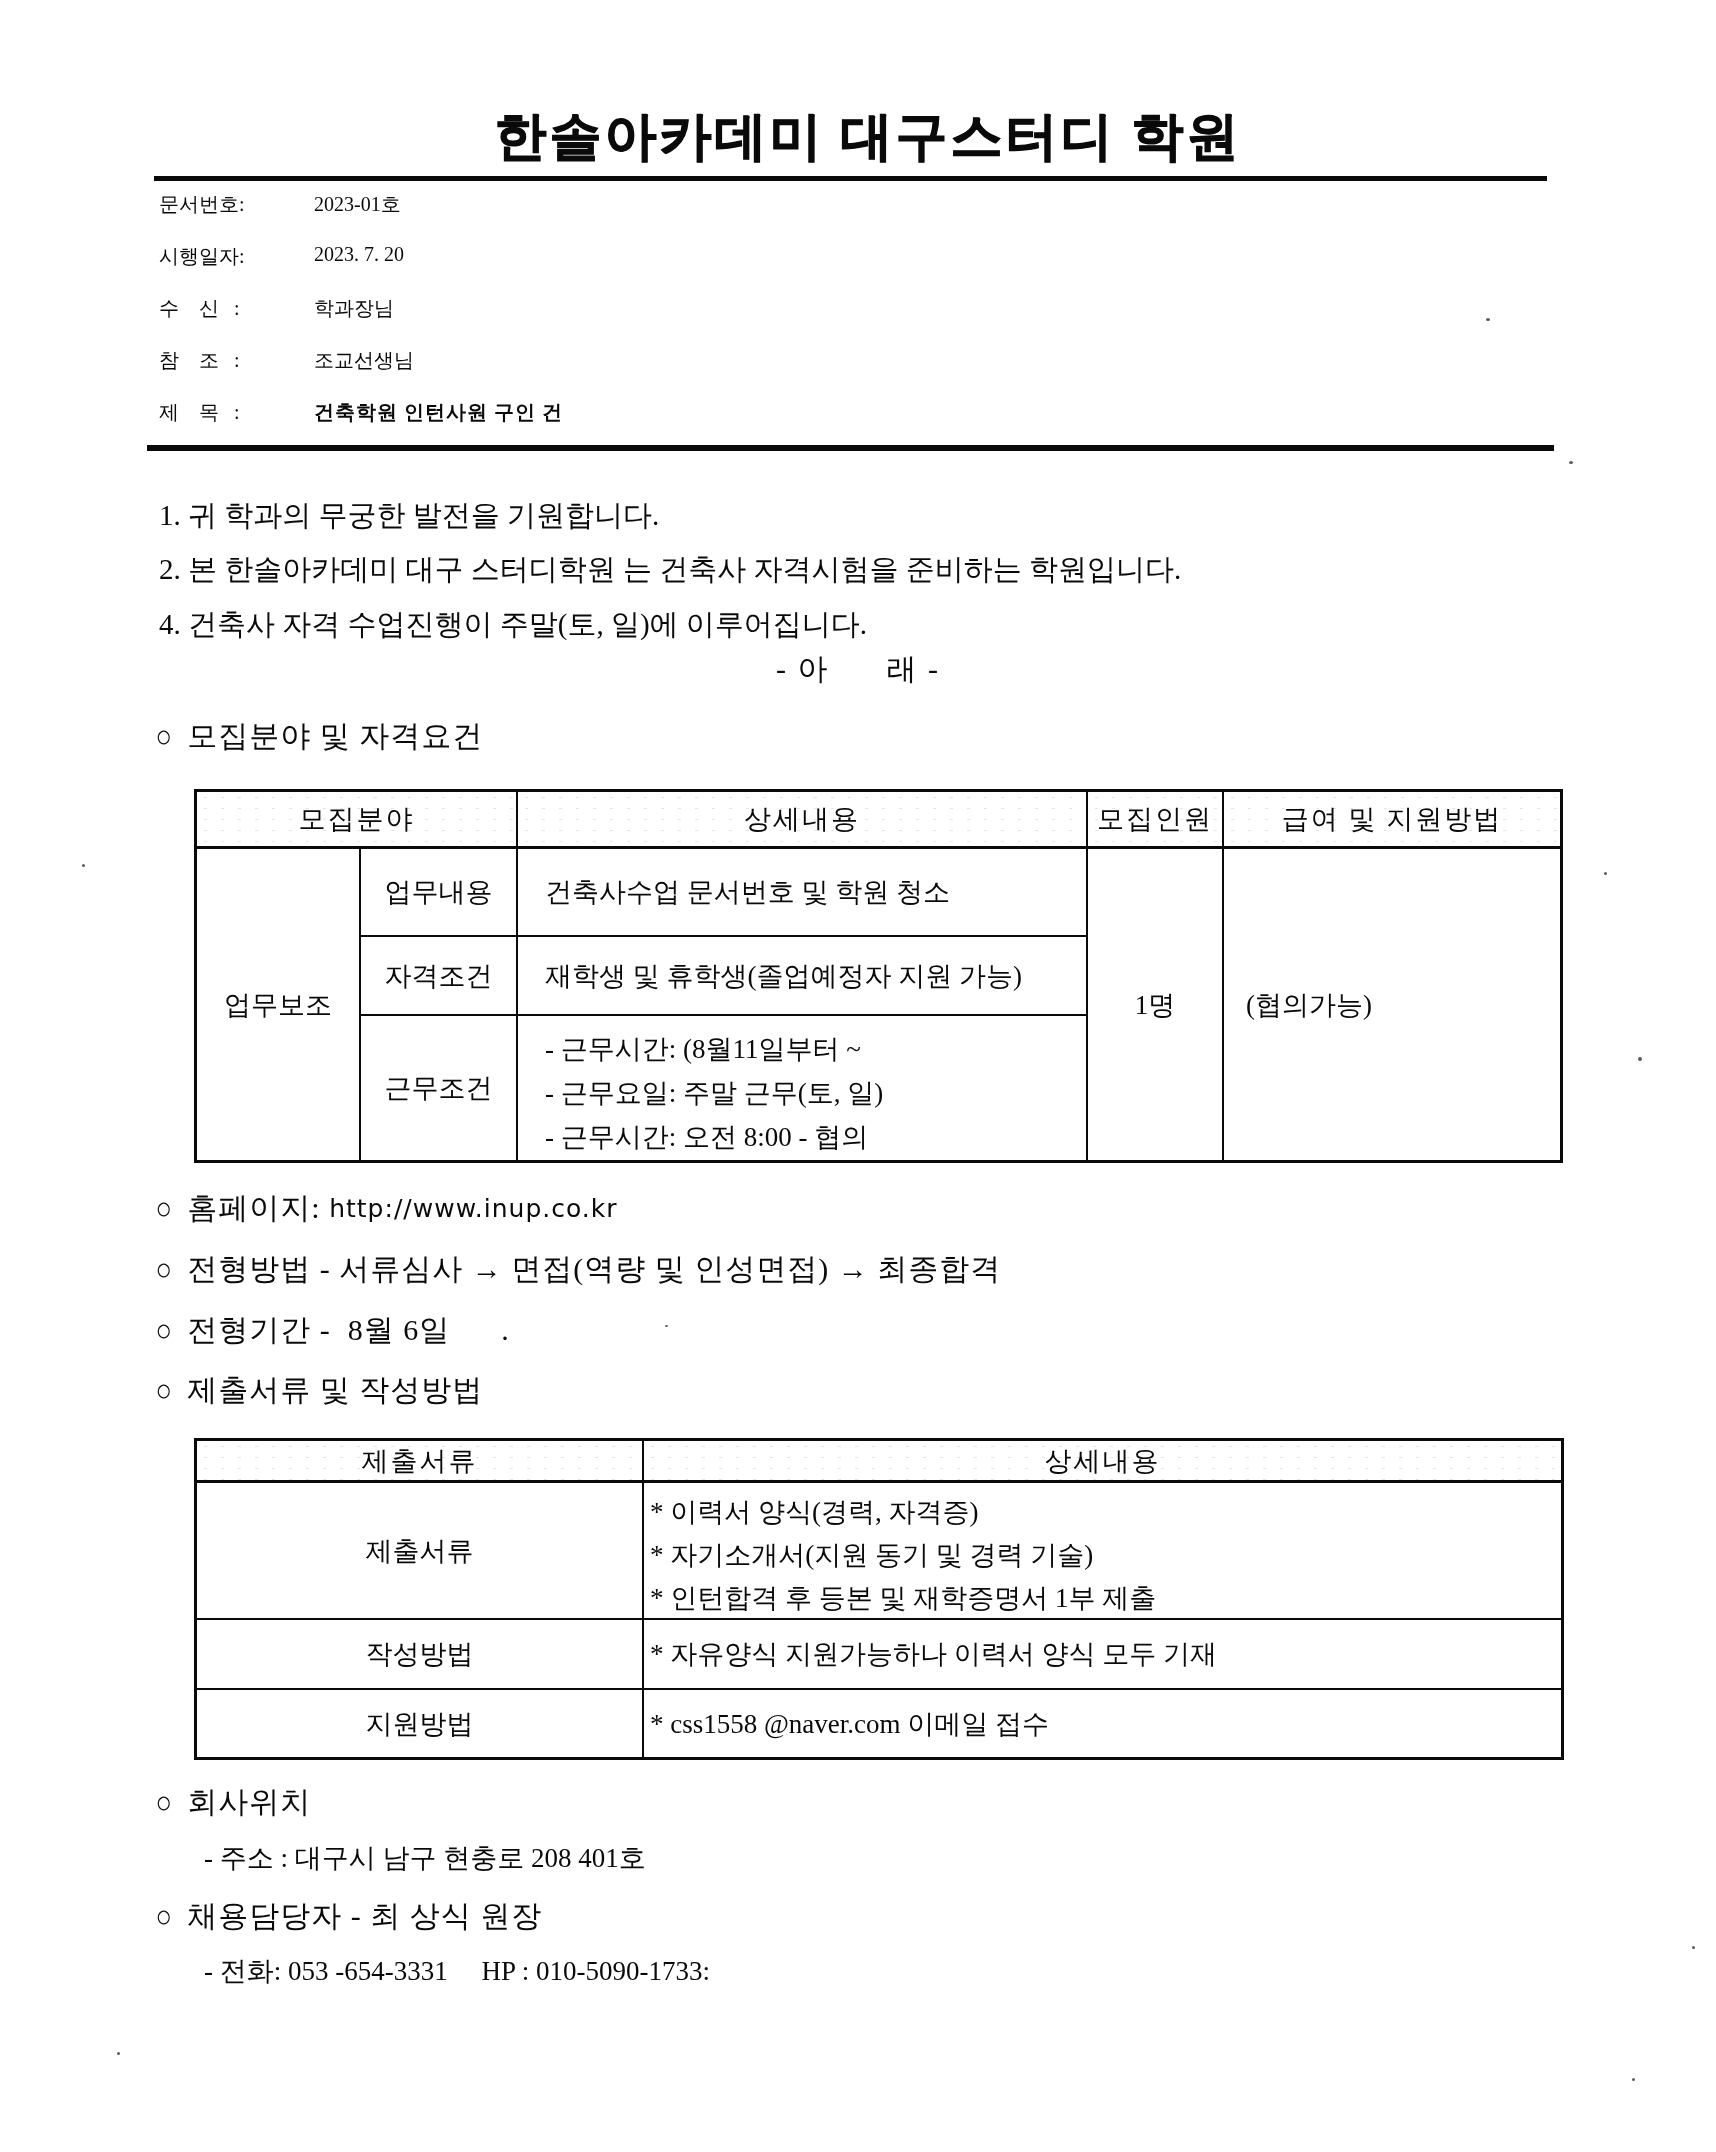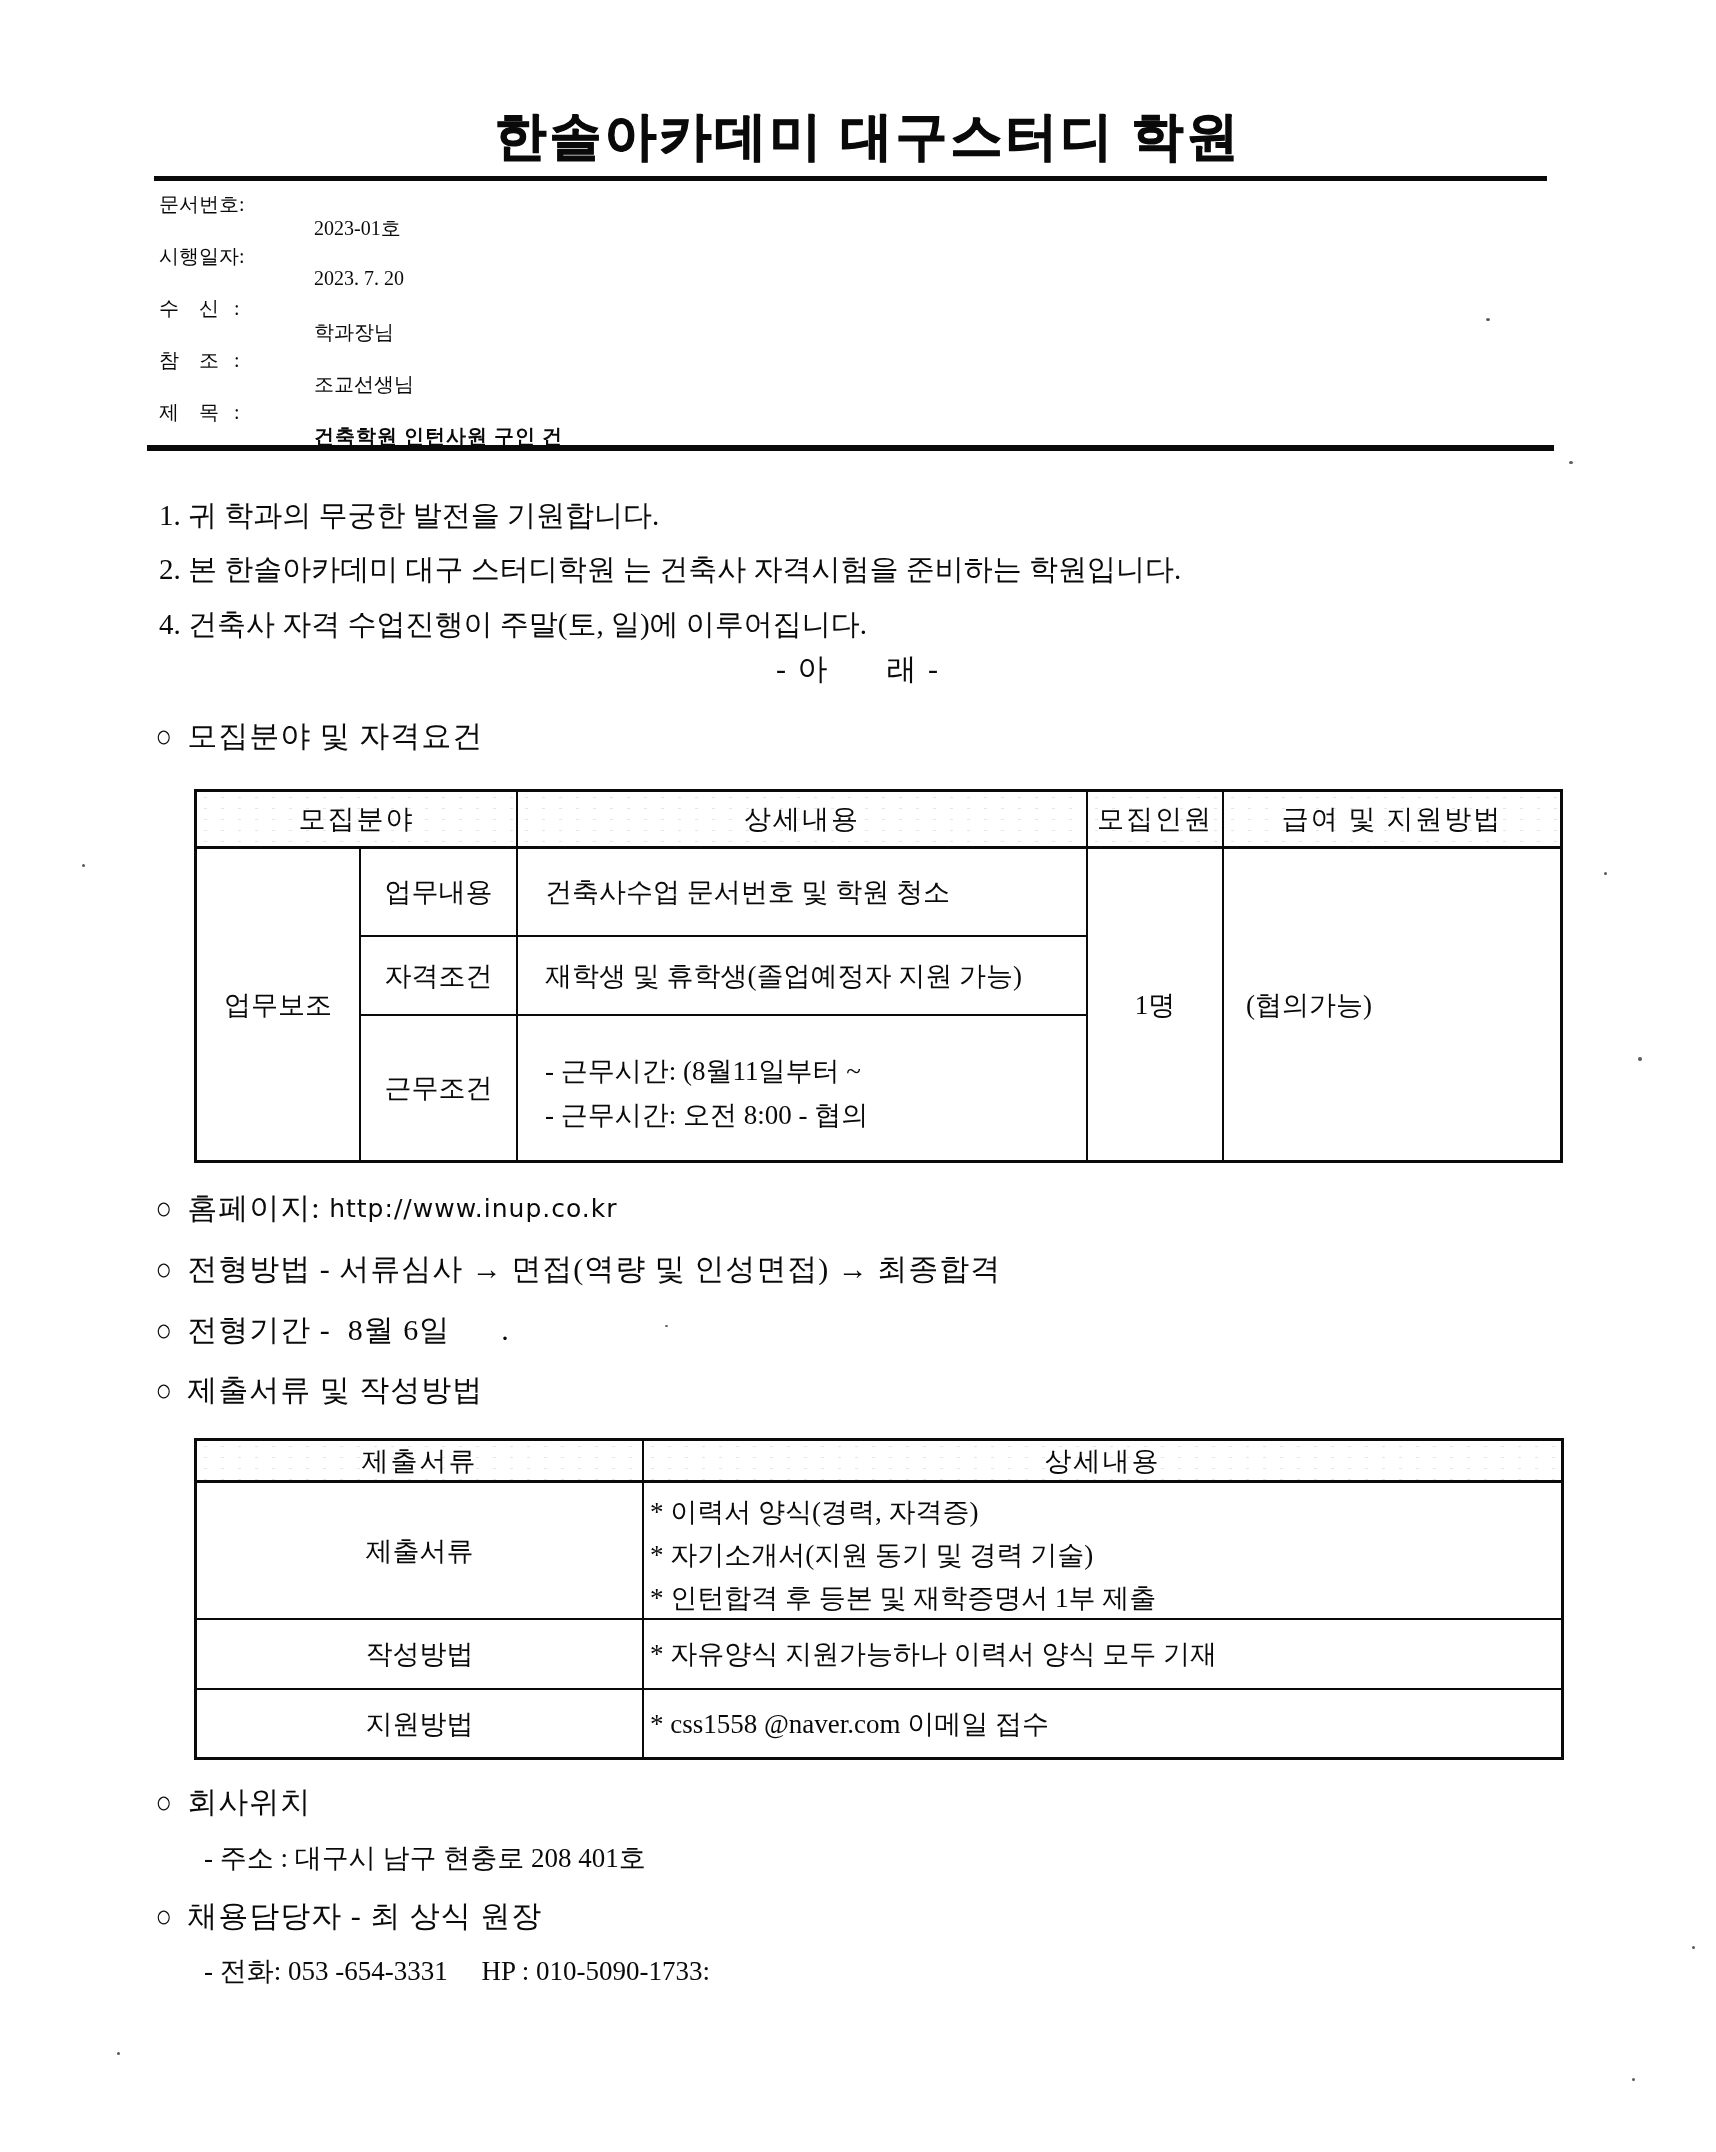--- a/index.html
+++ b/index.html
@@ -16,21 +16,21 @@
     position:absolute; top:102px; left:159px; width:1418px;
     text-align:center; font-size:52px; font-weight:bold; letter-spacing:3px;
     -webkit-text-stroke:1px #0a0a0a;
   }
   .title-rule { position:absolute; top:176px; left:154px; width:1393px; height:5px; background:#0a0a0a; }
 
   
   .meta { position:absolute; top:191px; left:159px; font-size:20px; }
   .meta-row { height:52px; display:flex; align-items:flex-start; }
   .meta-label { display:inline-block; width:155px; white-space:pre; }
-  .meta-value { white-space:pre;margin-top:24px; }
+  .meta-value { white-space:pre; }
   .meta-row.subject .meta-value { font-weight:bold; letter-spacing:1px; }
   .meta-rule { position:absolute; top:445px; left:147px; width:1407px; height:6px; background:#0a0a0a; }
 
   
   .body-line { position:absolute; left:159px; font-size:29px; white-space:pre; }
   .arae { position:absolute; top:649px; left:159px; width:1398px; text-align:center; font-size:30px; white-space:pre; letter-spacing:2px; }
 
   
   .sec { position:absolute; left:154px; font-size:30px; display:flex; align-items:center; }
   .bullet { font-size:32px; margin-right:14px; transform:scaleX(.85); display:inline-block; }
@@ -117,20 +117,21 @@
     <div class="cell center" style="grid-column:2;grid-row:2">업무내용</div>
     <div class="cell val" style="grid-column:3;grid-row:2">건축사수업 문서번호 및 학원 청소</div>
 
     <div class="cell center" style="grid-column:2;grid-row:3">자격조건</div>
     <div class="cell val" style="grid-column:3;grid-row:3">재학생 및 휴학생(졸업예정자 지원 가능)</div>
 
     <div class="cell center last-row" style="grid-column:2;grid-row:4">근무조건</div>
     <div class="cell val last-row" style="grid-column:3;grid-row:4">
       <div class="multiline">
         <div class="ln">- 근무시간: (8월11일부터 ~</div>
+        <div class="ln">- 근무요일: 주말 근무(토, 일)</div>
         <div class="ln">- 근무시간: 오전 8:00 - 협의</div>
       </div>
     </div>
 
     <div class="cell center last-row" style="grid-column:4;grid-row:2/5">1명</div>
     <div class="cell last-col last-row" style="grid-column:5;grid-row:2/5;padding-left:22px">(협의가능)</div>
   </div>
 
   <div class="sec" style="top:1188px">
     <span class="bullet">○</span>

